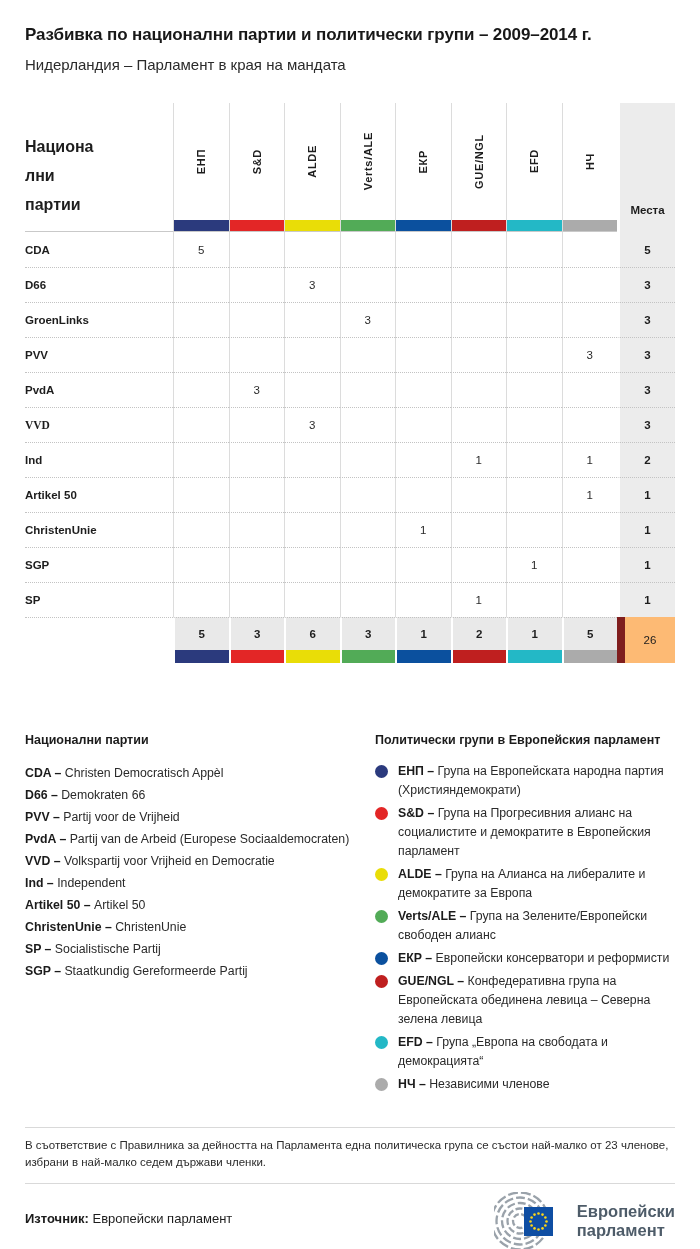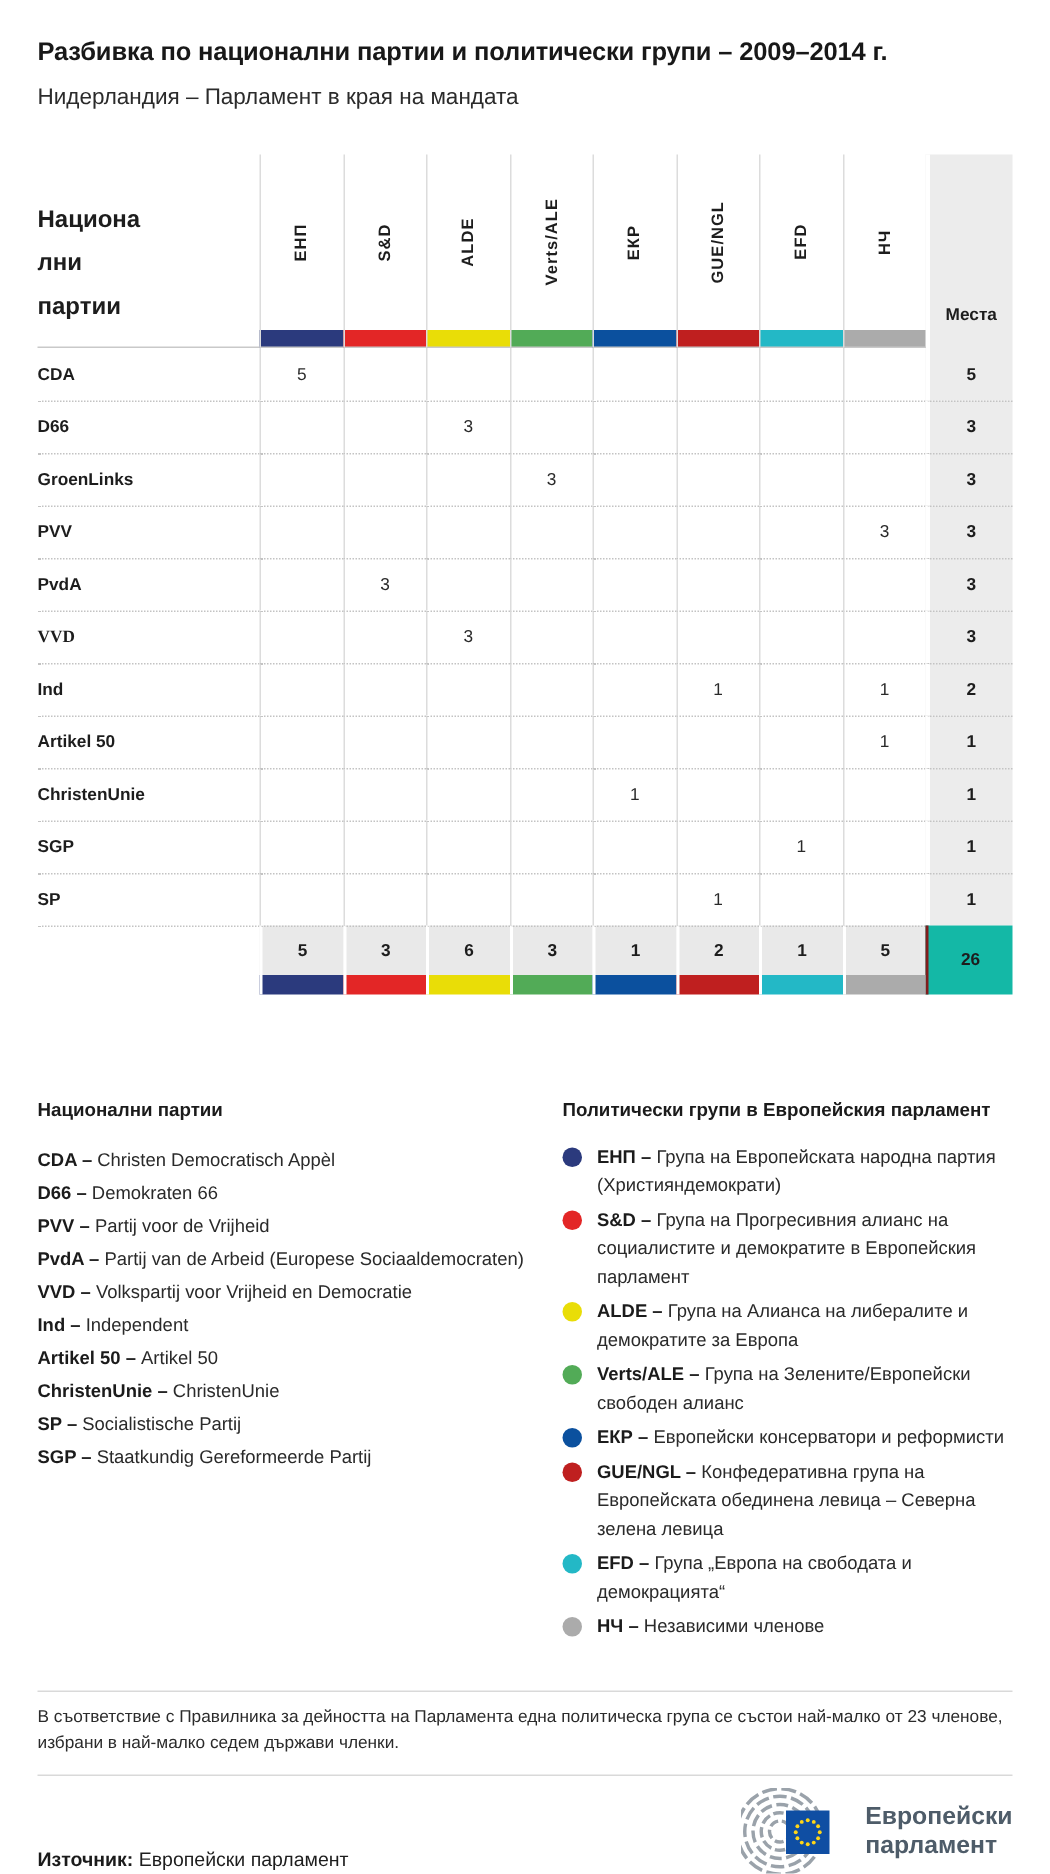--- a/index.html
+++ b/index.html
@@ -46,21 +46,21 @@
 
   .rlabel { display: flex; align-items: center; font-weight: 700; }
   .val    { display: flex; align-items: center; justify-content: center; font-weight: 400; color: #2a2a2a; }
   .seats  { background: #ececec; border-left: 3px solid #fff; display: flex; align-items: center; justify-content: center; font-weight: 700; }
   .seats-head {
     background: #ececec; border-left: 3px solid #fff;
     display: flex; align-items: flex-end; justify-content: center;
     font-weight: 700; padding-bottom: 16px;
   }
   .total { background: #e9e9e9; border-left: 2px solid #fff; display: flex; align-items: center; justify-content: center; font-weight: 700; }
-  .total-seats { background: #14b8a6; border-left: 2px solid #7f1d1d; display: flex; align-items: center; justify-content: center; font-weight: 700; }
+  .total-seats { background: #fdba74; border-left: 8px solid #7f1d1d; display: flex; align-items: center; justify-content: center; font-weight: 400; }
 
   
   .legend { display: flex; margin-top: 70px; }
   .legend-left { width: 350px; }
   .legend-right { width: 300px; }
   .legend-title { font-size: 12.5px; font-weight: 700; margin-bottom: 15px; color: #1b1b1b; }
   .p-item { font-size: 12.3px; line-height: 22px; white-space: nowrap; color: #2a2a2a; }
   .abbr { font-weight: 700; color: #1b1b1b; }
   .g-item { display: flex; margin-bottom: 4px; }
   .g-dot { width: 13px; height: 13px; border-radius: 50%; margin: 3px 10px 0 0; flex: none; }
@@ -70,21 +70,21 @@
   .footer { position: absolute; left: 25px; right: 25px; top: 1127px; }
   .footnote {
     border-top: 1px solid #d9d9d9;
     border-bottom: 1px solid #d9d9d9;
     padding: 9px 0 12px;
     font-size: 11.5px;
     line-height: 17px;
     color: #2b2b2b;
   }
   .source-row { display: flex; justify-content: space-between; align-items: flex-end; margin-top: 8px; }
-  .source { font-size: 13px; color: #1d1d1d; padding-bottom: 3px; }
+  .source { font-size: 13px; color: #1d1d1d; padding-bottom: 24px; }
   .source .abbr { font-size: 13px; }
   .logo { display: flex; align-items: center; }
   .logo-text { margin-left: 9px; font-weight: 700; font-size: 16.5px; line-height: 19px; color: #4e5c69; }
 </style>
 </head>
 <body>
 
 <div class="page">
 
   <div class="title">Разбивка по национални партии и политически групи – 2009–2014 г.</div>

